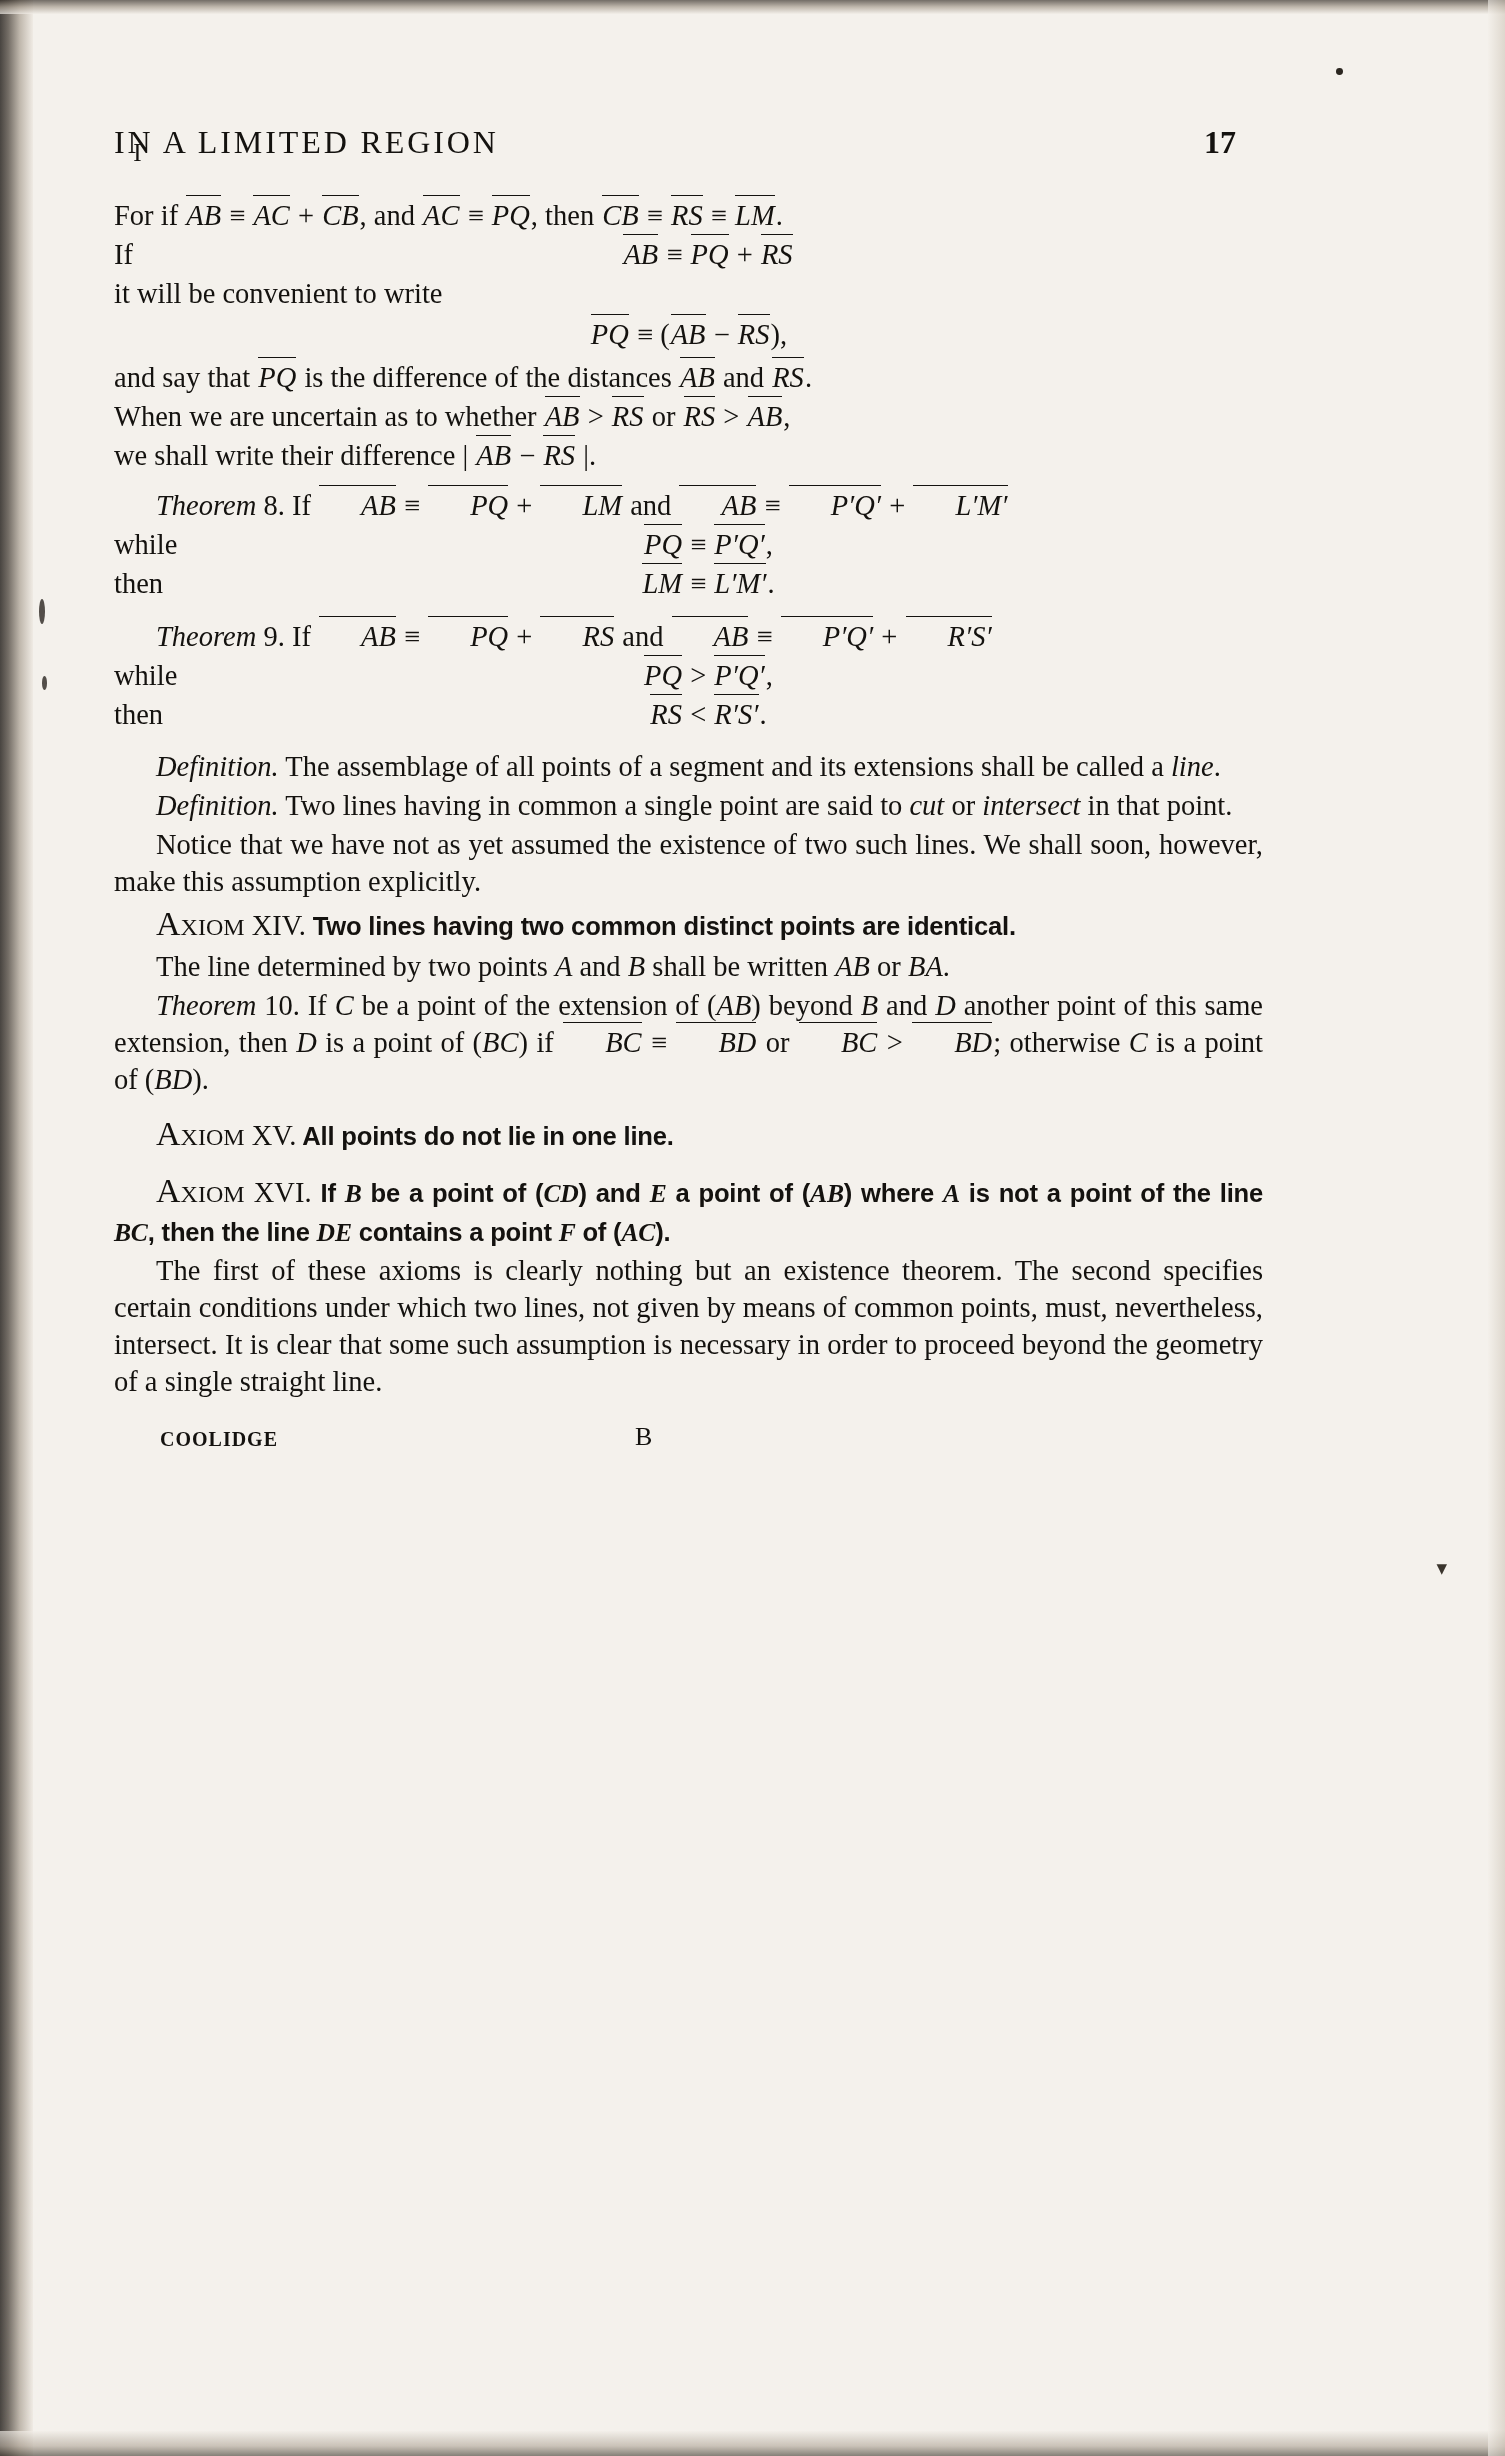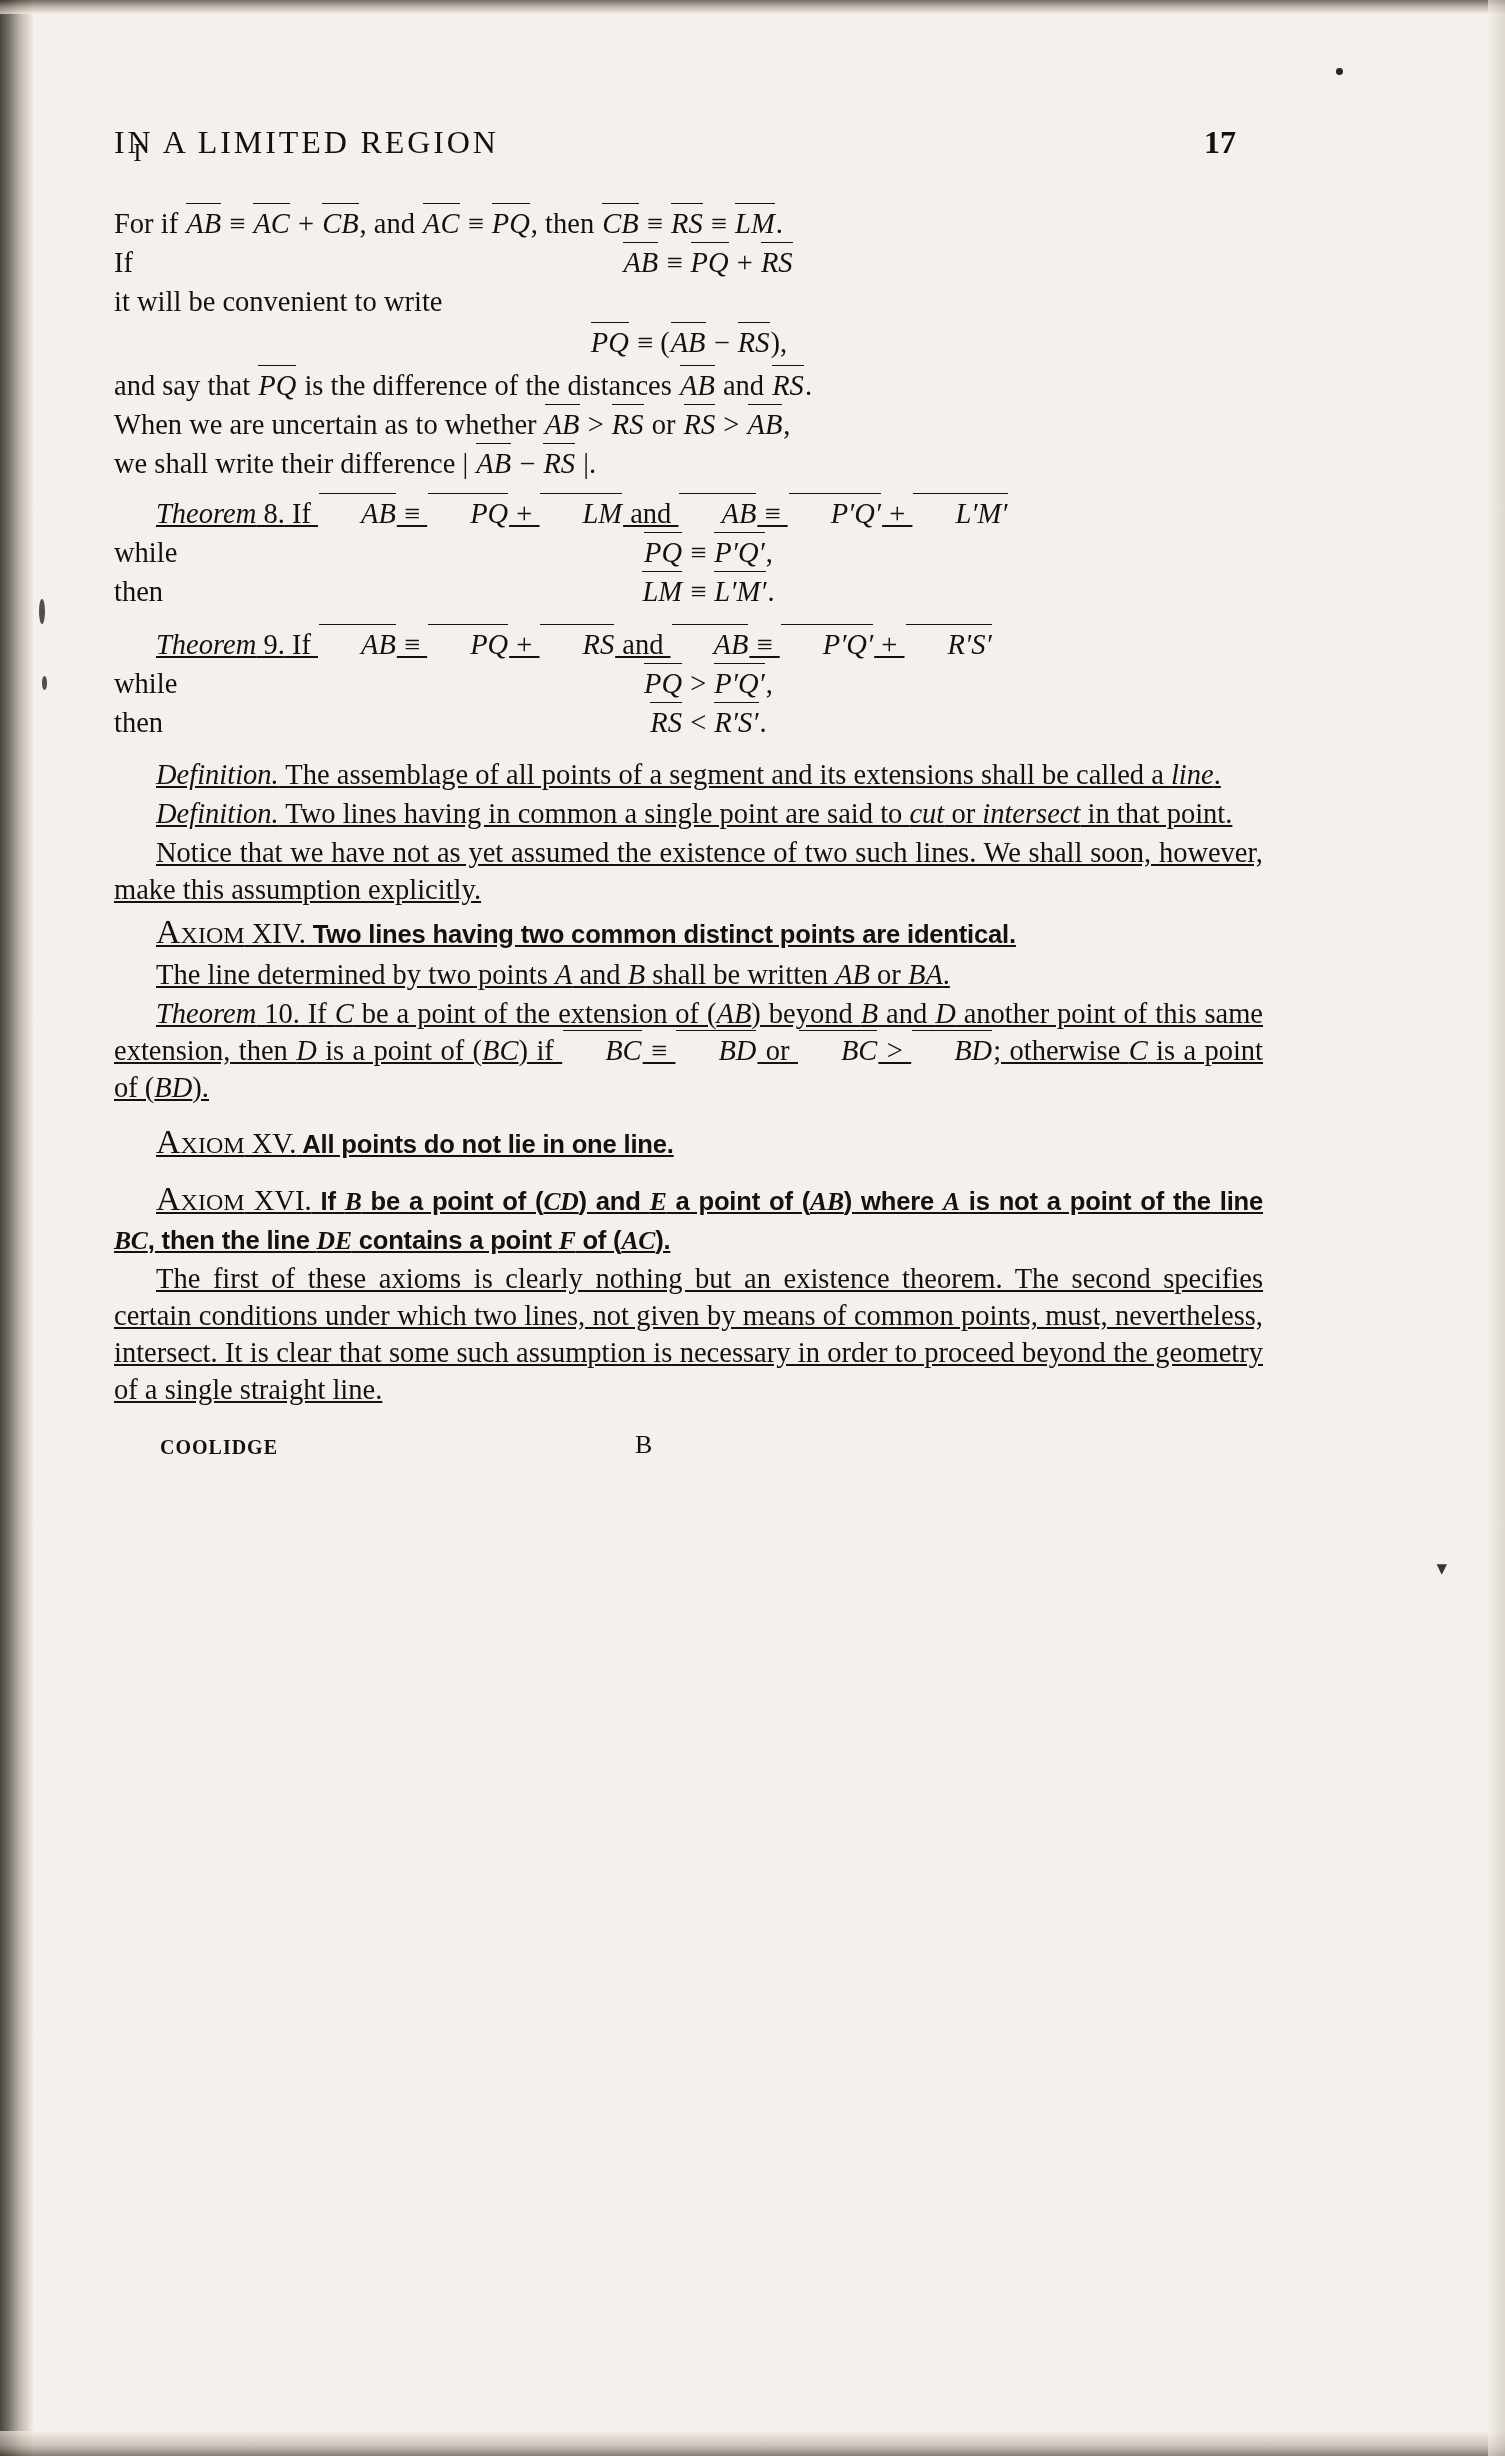--- a/index.html
+++ b/index.html
@@ -80,27 +80,27 @@
     font-family: "Liberation Serif", serif;
   }
   .folio-right {
     position: absolute;
     right: 27px;
     top: 7.7px;
     font-size: 32px;
     font-weight: 700;
   }
   .body {
-    margin-top: 21px;
+    margin-top: 13px;
     font-size: 28.5px;
     line-height: 1.30;
     text-align: justify;
   }
   p { margin: 0 0 1.9px 0; }
-  .ind { text-indent: 42px; text-decoration: underline; }
+  .ind { text-indent: 42px; }
   .display {
     text-align: center;
     margin: 3.9px 0 5.8px 0;
   }
   .row {
     position: relative;
     min-height: 39px;
   }
   .row .lead {
     position: absolute;

